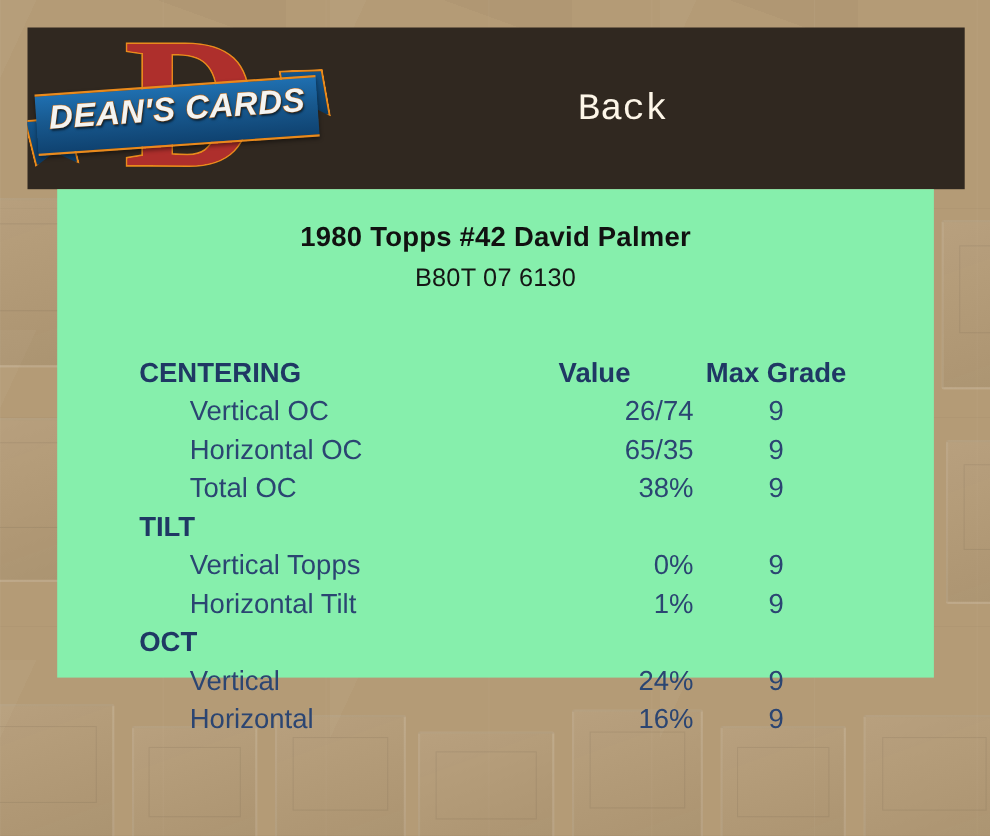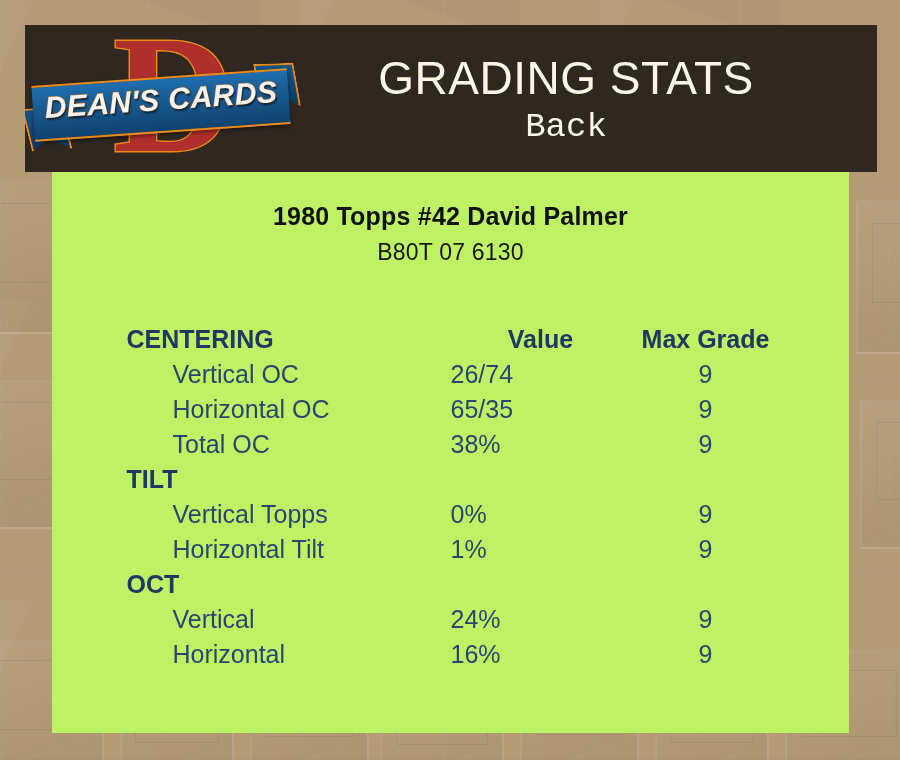--- a/index.html
+++ b/index.html
@@ -173,22 +173,22 @@
     margin-top: 2px;
     font-family: Liberation Mono, monospace;
   }
 
   
   #panel {
     position: absolute;
     left: 52px;
     top: 172px;
     width: 797px;
-    height: 561px;
-    background-color: #bef264;
+    height: 444px;
+    background-color: #86efac;
   }
 
   #card-name {
     text-align: center;
     margin-top: 30px;
     font-size: 25px;
     font-weight: bold;
     color: #111111;
     letter-spacing: 0.2px;
   }
@@ -230,21 +230,21 @@
     color: #1f3864;
   }
   .row-label {
     font-weight: normal;
     text-align: left;
     padding-left: 52px !important;
     color: #2b4572;
   }
   .row-value {
     font-weight: normal;
-    text-align: left;
+    text-align: right;
     color: #2b4572;
   }
   .row-grade {
     font-weight: normal;
     text-align: center;
     color: #2b4572;
   }
 </style>
 </head>
 <body>
@@ -269,21 +269,20 @@
     <div id="logo">
       <span class="logo-d-fill">D</span>
       <span class="logo-d">D</span>
       <span class="ribbon-tail-l"></span>
       <span class="ribbon-tail-r"></span>
       <span class="ribbon"></span>
       <span class="ribbon-text">DEAN'S CARDS</span>
     </div>
 
     <div id="header-titles">
-      <div id="header-title">GRADING STATS</div>
       <div id="header-subtitle">Back</div>
     </div>
 
   </div>
 
   <div id="panel">
 
     <div id="card-name">1980 Topps #42 David Palmer</div>
     <div id="card-code">B80T 07 6130</div>
 

